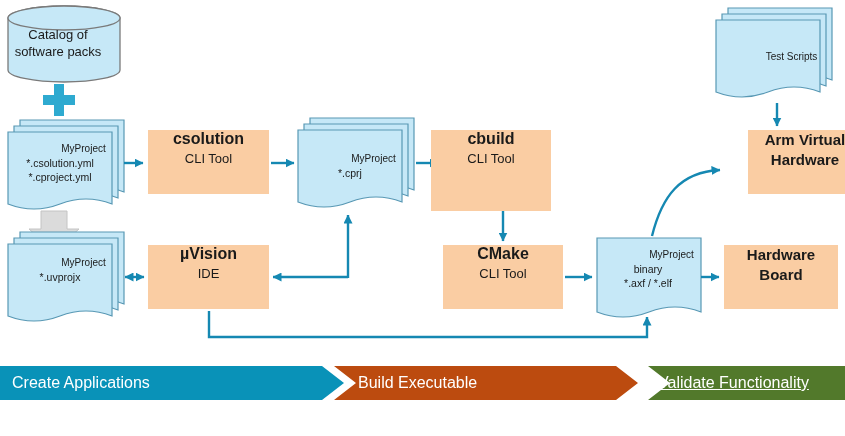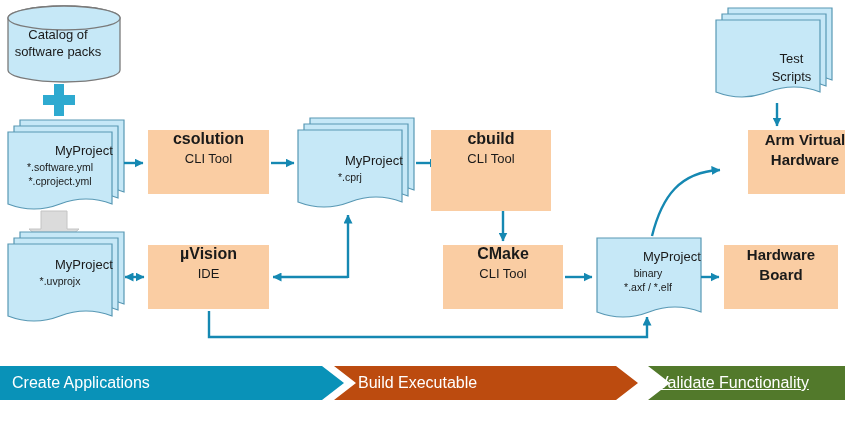--- a/index.html
+++ b/index.html
@@ -8,21 +8,21 @@
     font-family:"Liberation Sans",sans-serif;color:#1a1a1a;overflow:hidden;
   }
   .layer{position:absolute;left:0;top:0;z-index:1;}
   
   .doc{fill:#C6E8F7;stroke:#5898B4;stroke-width:1.2;}
   .cyl{fill:#C6E8F7;stroke:#7a7a7a;stroke-width:1.3;}
   .conn{fill:none;stroke:#1588B2;stroke-width:2.4;marker-end:url(#ah);}
   .plus{fill:#2EAAD0;}
   .grayarrow{fill:#DBDBDB;stroke:#C4C4C4;stroke-width:1;}
   .doc-label{position:absolute;text-align:center;z-index:3;}
-  .doc-title{font-size:13px;line-height:1.35;margin-left:47px;}
+  .doc-title{font-size:10px;line-height:1.35;margin-left:47px;}
   .doc-small{font-size:10.5px;line-height:1.4;white-space:pre-line;}
   .cyl-label{position:absolute;text-align:center;z-index:3;font-size:13px;line-height:1.3;white-space:pre-line;}
   .tool-box{
     position:absolute;background:#FACDA3;z-index:2;
     display:flex;flex-direction:column;align-items:center;text-align:center;
   }
   .tool-title{font-size:16px;font-weight:bold;line-height:1.15;}
   .tool-sub{font-size:13px;margin-top:3px;}
   .hw-title{font-size:15px;font-weight:bold;line-height:1.3;white-space:pre-line;}
   .phase-label{position:absolute;z-index:3;color:#ffffff;font-size:16px;line-height:18px;}
@@ -97,21 +97,21 @@
       <polygon fill="#BC4B0F" points="334,366 616,366 638,383 616,400 334,400 356,383"></polygon>
       <polygon fill="#52792B" points="648,366 845,366 845,400 648,400 670,383"></polygon>
     </g>
   </svg>
 
   <div class="cyl-label" style="left:8px;top:27px;width:100px;">Catalog of
 software packs</div>
 
   <div class="doc-label" style="left:8px;top:142px;width:104px;">
     <div class="doc-title">MyProject</div>
-    <div class="doc-small">*.software.yml
+    <div class="doc-small">*.csolution.yml
 *.cproject.yml</div>
   </div>
 
   <div class="doc-label" style="left:8px;top:256px;width:104px;">
     <div class="doc-title">MyProject</div>
     <div class="doc-small">*.uvprojx</div>
   </div>
 
   <div class="doc-label" style="left:298px;top:152px;width:104px;">
     <div class="doc-title">MyProject</div>

